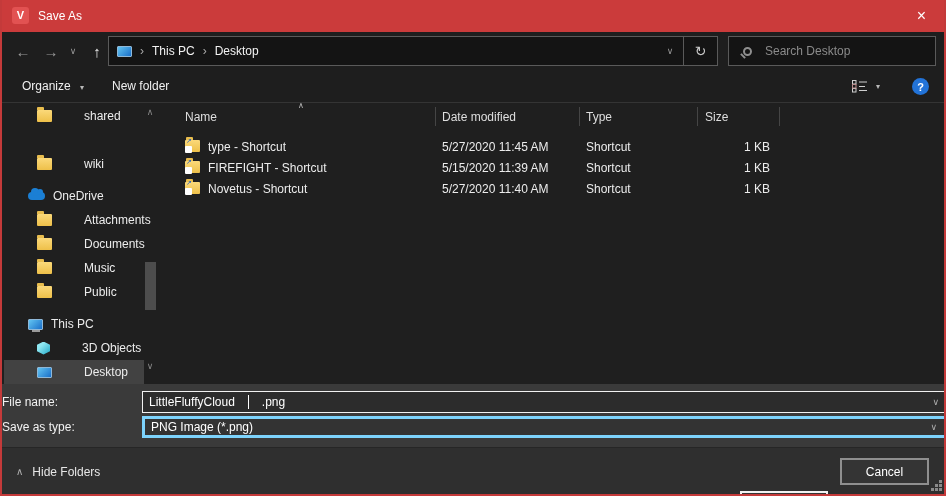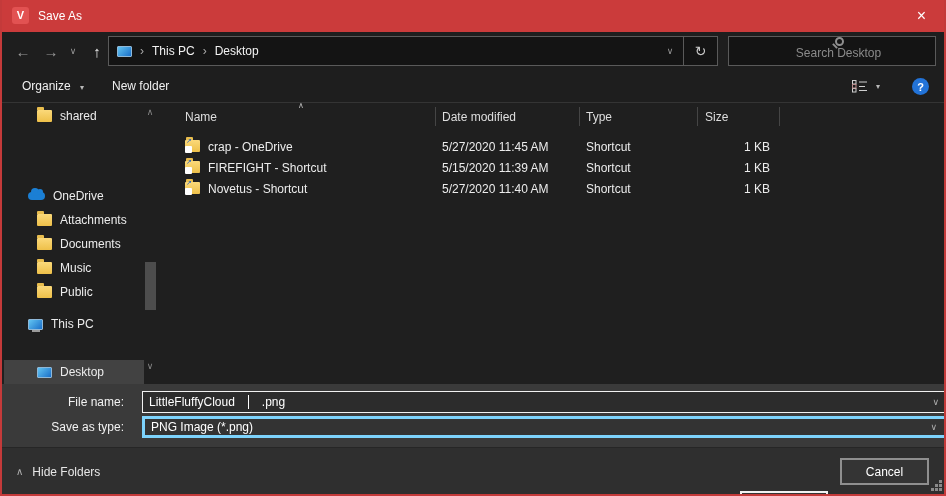--- a/index.html
+++ b/index.html
@@ -30,42 +30,42 @@
   .screen { display:inline-block; width:15px; height:11px; border-radius:1px;
             background:linear-gradient(135deg,#62c4f2,#1a6fc9); border:1px solid #8fb8d8; }
   .addr-screen { margin-left:8px; }
   .crumb-sep { color:#a8a8a8; font-size:12px; margin:0 8px; }
   .crumb { color:#f2f2f2; }
   .addr-spacer { flex:1; }
   .addr-chev { width:26px; text-align:center; color:#9a9a9a; font-size:9px; }
   .addr-refresh { width:34px; height:28px; border-left:1px solid #5a5a5a; display:flex;
                   align-items:center; justify-content:center; color:#c8c8c8; font-size:14px; }
   .searchbox { position:absolute; left:726px; top:4px; width:208px; height:30px;
-               background:#141414; border:1px solid #5a5a5a; display:flex; align-items:center;flex-direction:column; }
+               background:#141414; border:1px solid #5a5a5a; display:flex; align-items:center; }
   .mag { position:relative; width:9px; height:9px; border:2px solid #8f8f8f; border-radius:50%; margin-left:14px; }
   .mag::after { content:''; position:absolute; width:6px; height:2px; background:#8f8f8f;
                 left:-5px; bottom:-3px; transform:rotate(45deg); }
   .search-ph { color:#8b8b8b; margin-left:13px; }
   
   .toolbar { position:absolute; left:0; top:70px; width:100%; height:33px; background:#1e1e1e;
              border-bottom:1px solid #343434; }
   .tb-item { position:absolute; top:0; line-height:32px; color:#f0f0f0; }
   .tb-organize { left:20px; }
   .tb-organize .dd { color:#b8b8b8; font-size:8px; margin-left:6px; }
   .tb-newfolder { left:110px; }
   .tb-viewicon { position:absolute; left:850px; top:10px; }
   .tb-viewchev { position:absolute; left:874px; top:0; line-height:33px; color:#b8b8b8; font-size:8px; }
   .tb-help { position:absolute; left:910px; top:8px; width:17px; height:17px; border-radius:50%;
              background:#2273d8; color:#fff; font-weight:bold; font-size:11px;
              display:flex; align-items:center; justify-content:center; }
   
   .content { position:absolute; left:0; top:103px; width:100%; height:281px; background:#1f1f1f; }
   .sidebar { position:absolute; left:0; top:0; width:160px; height:100%; }
   .sb-item { position:absolute; left:2px; width:140px; height:24px; display:flex; align-items:center; }
-  .sb-item.child { padding-left:33px; }
+  .sb-item.child { padding-left:33px;gap:24px; }
   .sb-item.group { padding-left:24px; }
   .sb-item.sel { background:#424242; }
   .sb-label { margin-left:8px; color:#ececec; white-space:nowrap; }
   .sb-scroll-up { position:absolute; left:140px; top:4px; width:16px; text-align:center; color:#8a8a8a; font-size:9px; }
   .sb-thumb { position:absolute; left:143px; top:159px; width:11px; height:48px; background:#4d4d4d; }
   .sb-scroll-down { position:absolute; left:140px; top:258px; width:16px; text-align:center; color:#8a8a8a; font-size:9px; }
   
   .folder { position:relative; display:inline-block; width:15px; height:12px; border-radius:1px;
             background:linear-gradient(#fbd97a,#eec049); flex:none; }
   .folder::before { content:''; position:absolute; left:0; top:-3px; width:7px; height:3px;
@@ -95,21 +95,21 @@
   .fl-h-size { position:absolute; left:533px; top:7px; }
   .fl-div { position:absolute; top:4px; width:1px; height:19px; background:#454545; }
   .fl-row { position:absolute; left:0; width:640px; height:21px; }
   .fl-icon { position:absolute; left:13px; top:3px; }
   .fl-name { position:absolute; left:36px; top:3px; }
   .fl-date { position:absolute; left:270px; top:3px; }
   .fl-type { position:absolute; left:414px; top:3px; }
   .fl-size { position:absolute; left:480px; top:3px; width:118px; text-align:right; }
   
   .fields { position:absolute; left:0; top:384px; width:100%; height:63px; background:#3a3a3a; }
-  .f-label { position:absolute; left:0; width:122px; text-align:right; line-height:22px; color:#f2f2f2; }
+  .f-label { position:absolute; left:0; width:122px; line-height:22px; color:#f2f2f2; }
   .f-name-label { top:7px; }
   .f-type-label { top:32px; }
   .f-input { position:absolute; left:140px; width:807px; height:22px; display:flex; align-items:center;
              padding-left:6px; color:#fff;gap:12px; }
   .f-name-input { top:7px; background:#2c2c2c; border:1px solid #f2f2f2; }
   .f-type-input { top:32px; background:#333; border:3px solid #7dd3fc; }
   .caret-bar { display:inline-block; width:1px; height:14px; background:#fff; margin:0 1px; }
   .f-spacer { flex:1; }
   .f-chev { color:#b0b0b0; font-size:9px; margin-right:9px; }
   
@@ -182,20 +182,24 @@
     <div class="tb-help">?</div>
   </div>
 
   <div class="content">
 
     <div class="sidebar">
       <div class="sb-item child" style="top:1px">
         <span class="folder"></span>
         <span class="sb-label">shared</span>
       </div>
+      <div class="sb-item child" style="top:49px">
+        <span class="folder"></span>
+        <span class="sb-label">wiki</span>
+      </div>
       <div class="sb-item group" style="top:81px">
         <span class="cloud"></span>
         <span class="sb-label">OneDrive</span>
       </div>
       <div class="sb-item child" style="top:105px">
         <span class="folder"></span>
         <span class="sb-label">Attachments</span>
       </div>
       <div class="sb-item child" style="top:129px">
         <span class="folder"></span>
@@ -205,20 +209,24 @@
         <span class="folder"></span>
         <span class="sb-label">Music</span>
       </div>
       <div class="sb-item child" style="top:177px">
         <span class="folder"></span>
         <span class="sb-label">Public</span>
       </div>
       <div class="sb-item group" style="top:209px">
         <span class="screen pc"></span>
         <span class="sb-label">This PC</span>
+      </div>
+      <div class="sb-item child" style="top:233px">
+        <span class="cube"></span>
+        <span class="sb-label">3D Objects</span>
       </div>
       <div class="sb-item child sel" style="top:257px">
         <span class="screen"></span>
         <span class="sb-label">Desktop</span>
       </div>
       <div class="sb-scroll-up">∧</div>
       <div class="sb-thumb"></div>
       <div class="sb-scroll-down">∨</div>
     </div>
 
@@ -230,21 +238,21 @@
         <span class="fl-h-type">Type</span>
         <span class="fl-h-size">Size</span>
         <span class="fl-div" style="left:263px"></span>
         <span class="fl-div" style="left:407px"></span>
         <span class="fl-div" style="left:525px"></span>
         <span class="fl-div" style="left:607px"></span>
       </div>
 
       <div class="fl-row" style="top:34px">
         <span class="folder shortcut fl-icon"></span>
-        <span class="fl-name">crap - OneDrive</span>
+        <span class="fl-name">type - Shortcut</span>
         <span class="fl-date">5/27/2020 11:45 AM</span>
         <span class="fl-type">Shortcut</span>
         <span class="fl-size">1 KB</span>
       </div>
       <div class="fl-row" style="top:55px">
         <span class="folder shortcut fl-icon"></span>
         <span class="fl-name">FIREFIGHT - Shortcut</span>
         <span class="fl-date">5/15/2020 11:39 AM</span>
         <span class="fl-type">Shortcut</span>
         <span class="fl-size">1 KB</span>

